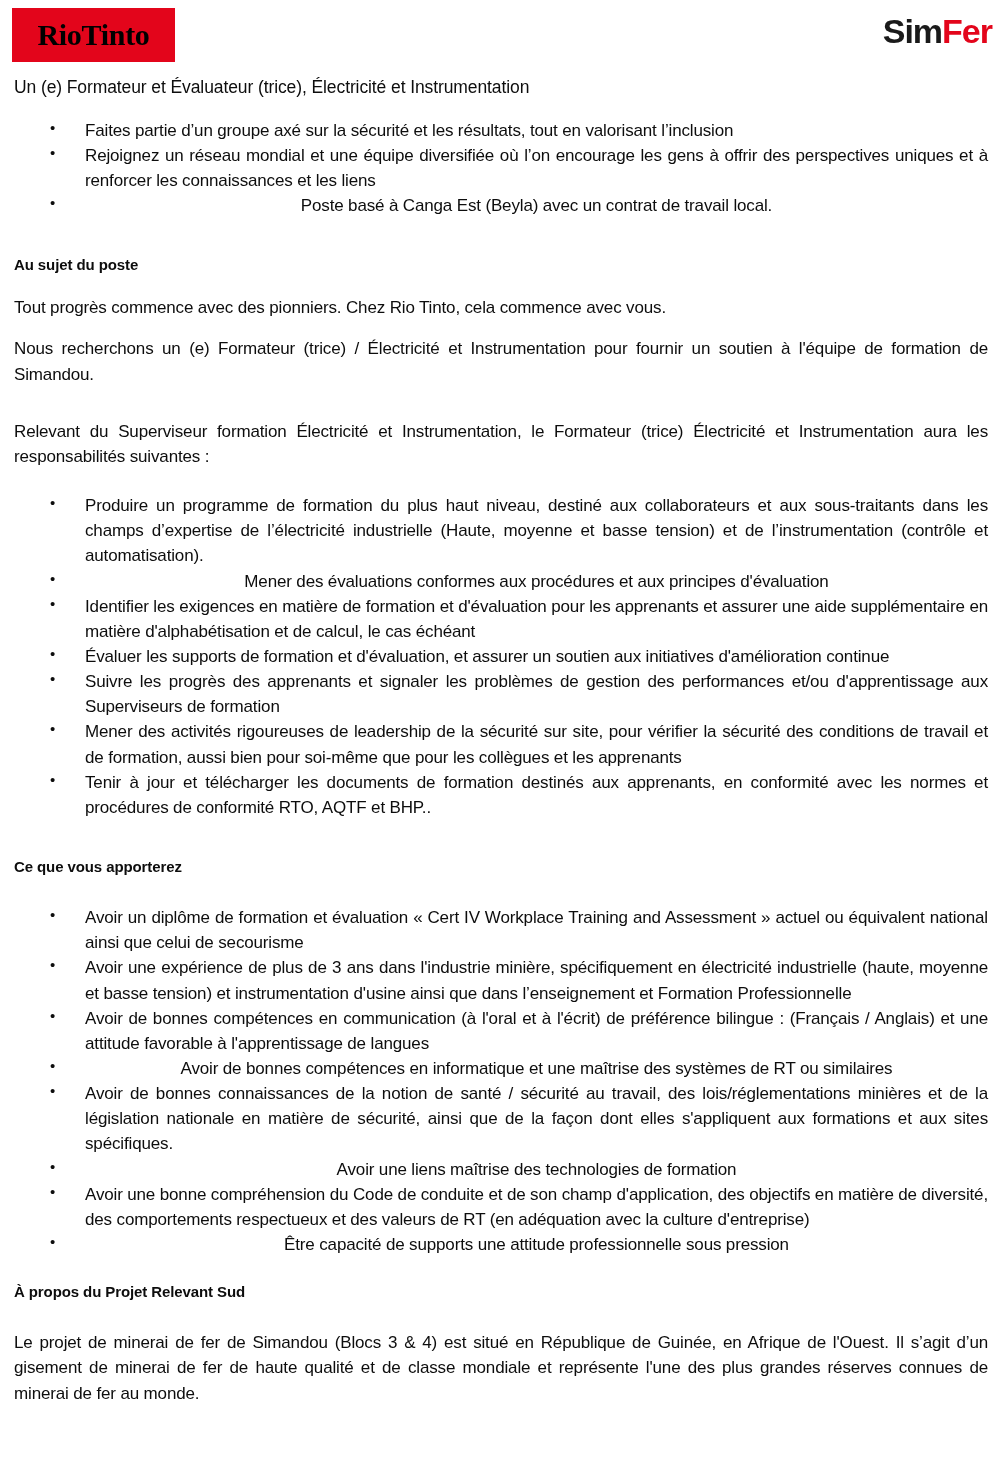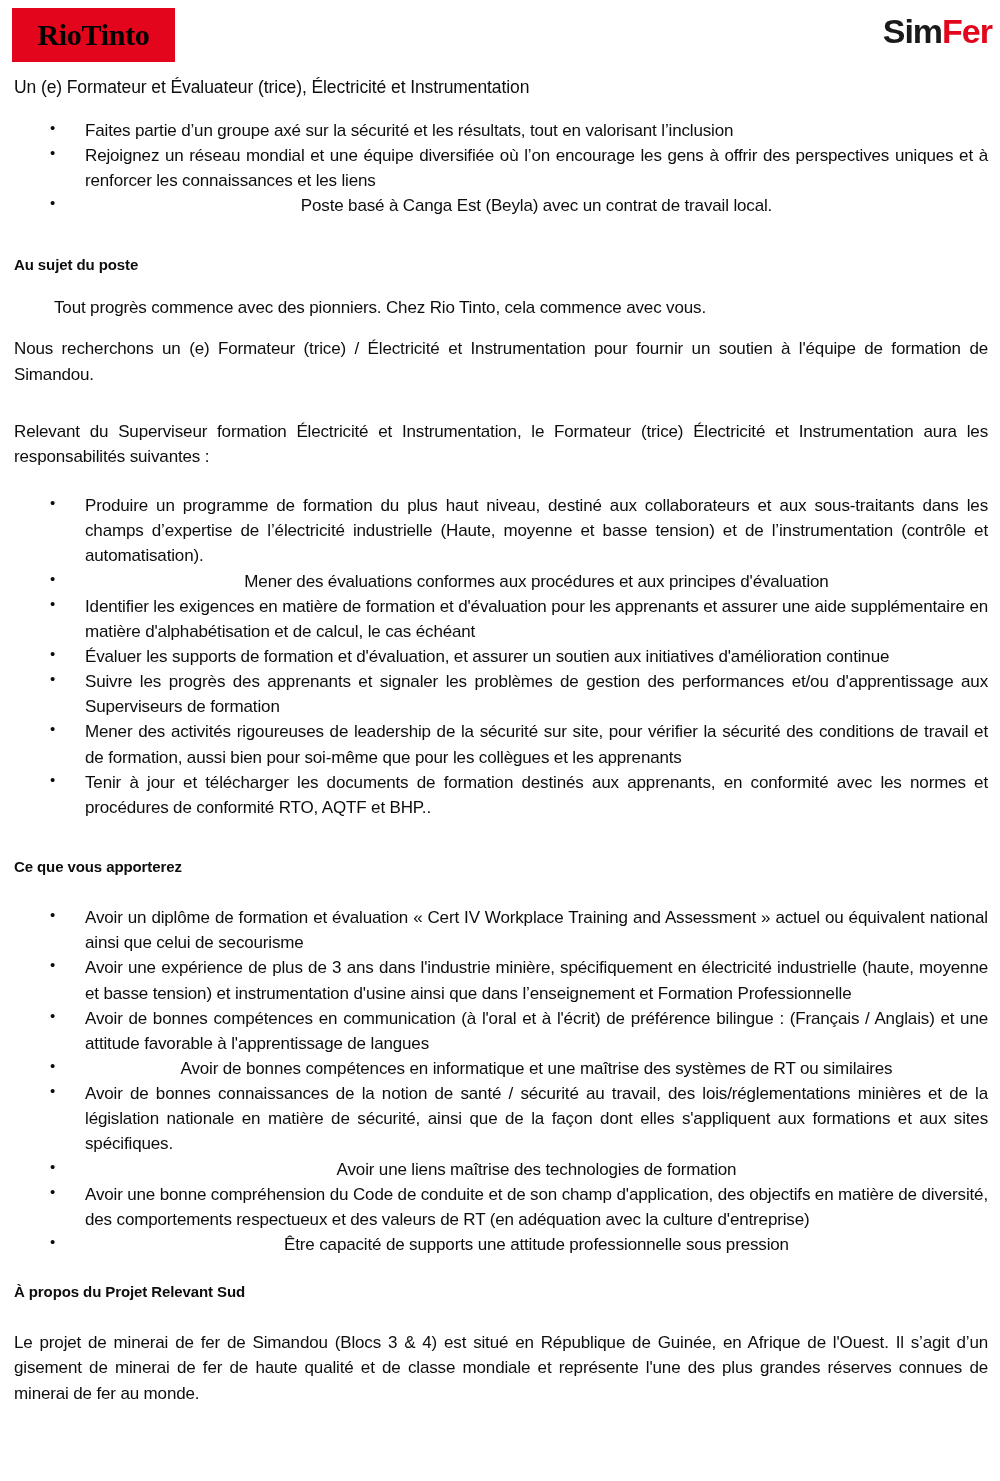--- a/index.html
+++ b/index.html
@@ -91,21 +91,21 @@
 
   p.para {
     margin: 0;
     padding: 0;
     font-size: 17px;
     line-height: 1.48;
     text-align: justify;
     text-justify: inter-word;
     letter-spacing: -0.15px;
   }
-  p.para.no-justify { text-align: left; margin-left: 40px; }
+  p.para.no-justify { text-align: left; }
 
   ul.bullets {
     list-style: none;
     margin: 0;
     padding: 0;
   }
   ul.bullets > li {
     position: relative;
     padding-left: 71px;
     font-size: 17px;

